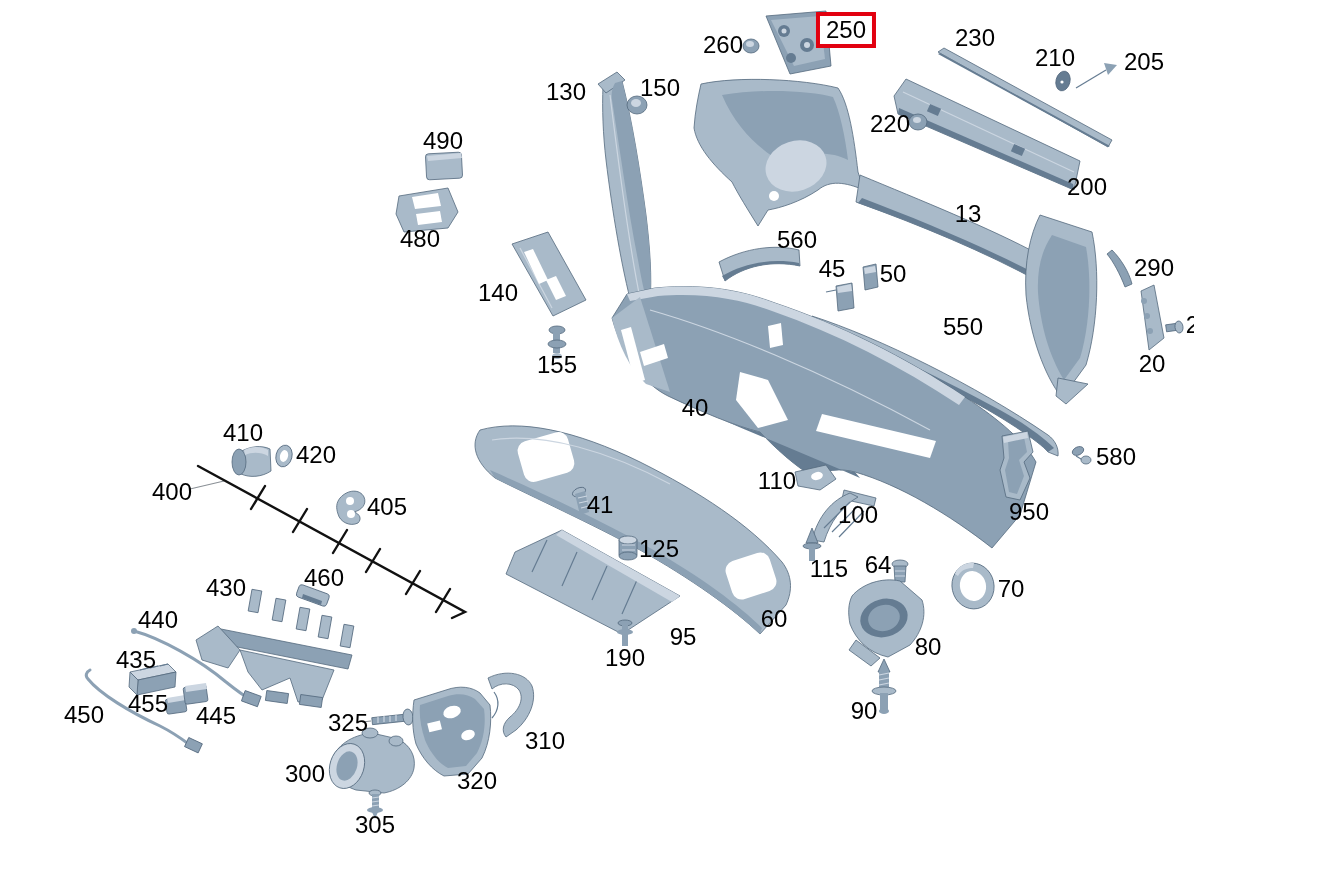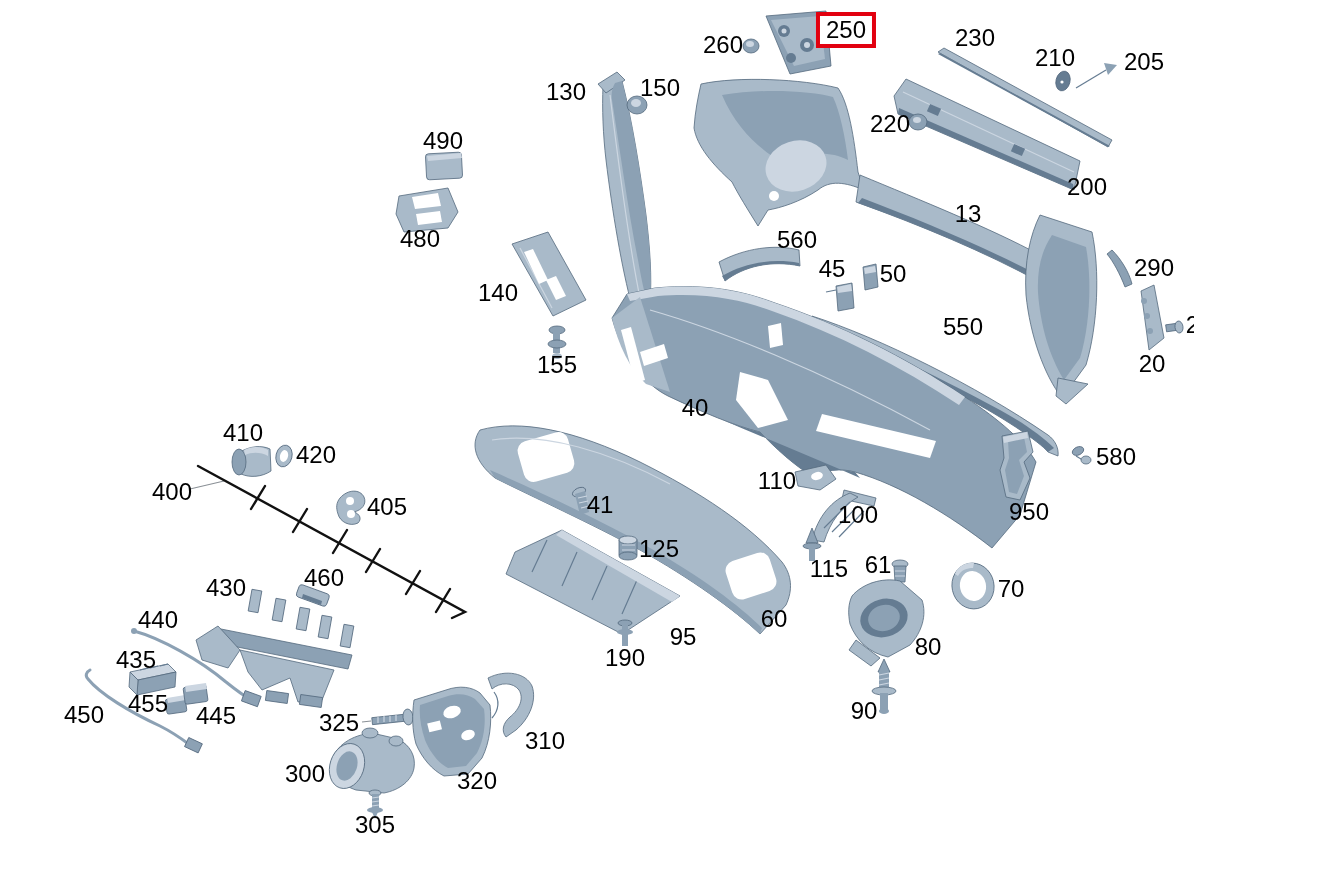--- a/index.html
+++ b/index.html
@@ -393,33 +393,33 @@
 <div class="lbl" style="left:316px;top:455px">420</div>
 <div class="lbl" style="left:1116px;top:457px">580</div>
 <div class="lbl" style="left:777px;top:481px">110</div>
 <div class="lbl" style="left:172px;top:492px">400</div>
 <div class="lbl" style="left:600px;top:505px">41</div>
 <div class="lbl" style="left:387px;top:507px">405</div>
 <div class="lbl" style="left:858px;top:515px">100</div>
 <div class="lbl" style="left:1029px;top:512px">950</div>
 <div class="lbl" style="left:659px;top:549px">125</div>
 <div class="lbl" style="left:829px;top:569px">115</div>
-<div class="lbl" style="left:878px;top:565px">61</div>
+<div class="lbl" style="left:878px;top:565px">64</div>
 <div class="lbl" style="left:324px;top:578px">460</div>
 <div class="lbl" style="left:226px;top:588px">430</div>
 <div class="lbl" style="left:1011px;top:589px">70</div>
 <div class="lbl" style="left:774px;top:619px">60</div>
 <div class="lbl" style="left:158px;top:620px">440</div>
 <div class="lbl" style="left:683px;top:637px">95</div>
 <div class="lbl" style="left:928px;top:647px">80</div>
 <div class="lbl" style="left:625px;top:658px">190</div>
 <div class="lbl" style="left:136px;top:660px">435</div>
 <div class="lbl" style="left:864px;top:711px">90</div>
 <div class="lbl" style="left:148px;top:704px">455</div>
 <div class="lbl" style="left:216px;top:716px">445</div>
 <div class="lbl" style="left:84px;top:715px">450</div>
-<div class="lbl" style="left:339px;top:723px">325</div>
+<div class="lbl" style="left:348px;top:723px">325</div>
 <div class="lbl" style="left:545px;top:741px">310</div>
 <div class="lbl" style="left:305px;top:774px">300</div>
 <div class="lbl" style="left:477px;top:781px">320</div>
 <div class="lbl" style="left:375px;top:825px">305</div>
 
 </div>
 
 </body></html>

